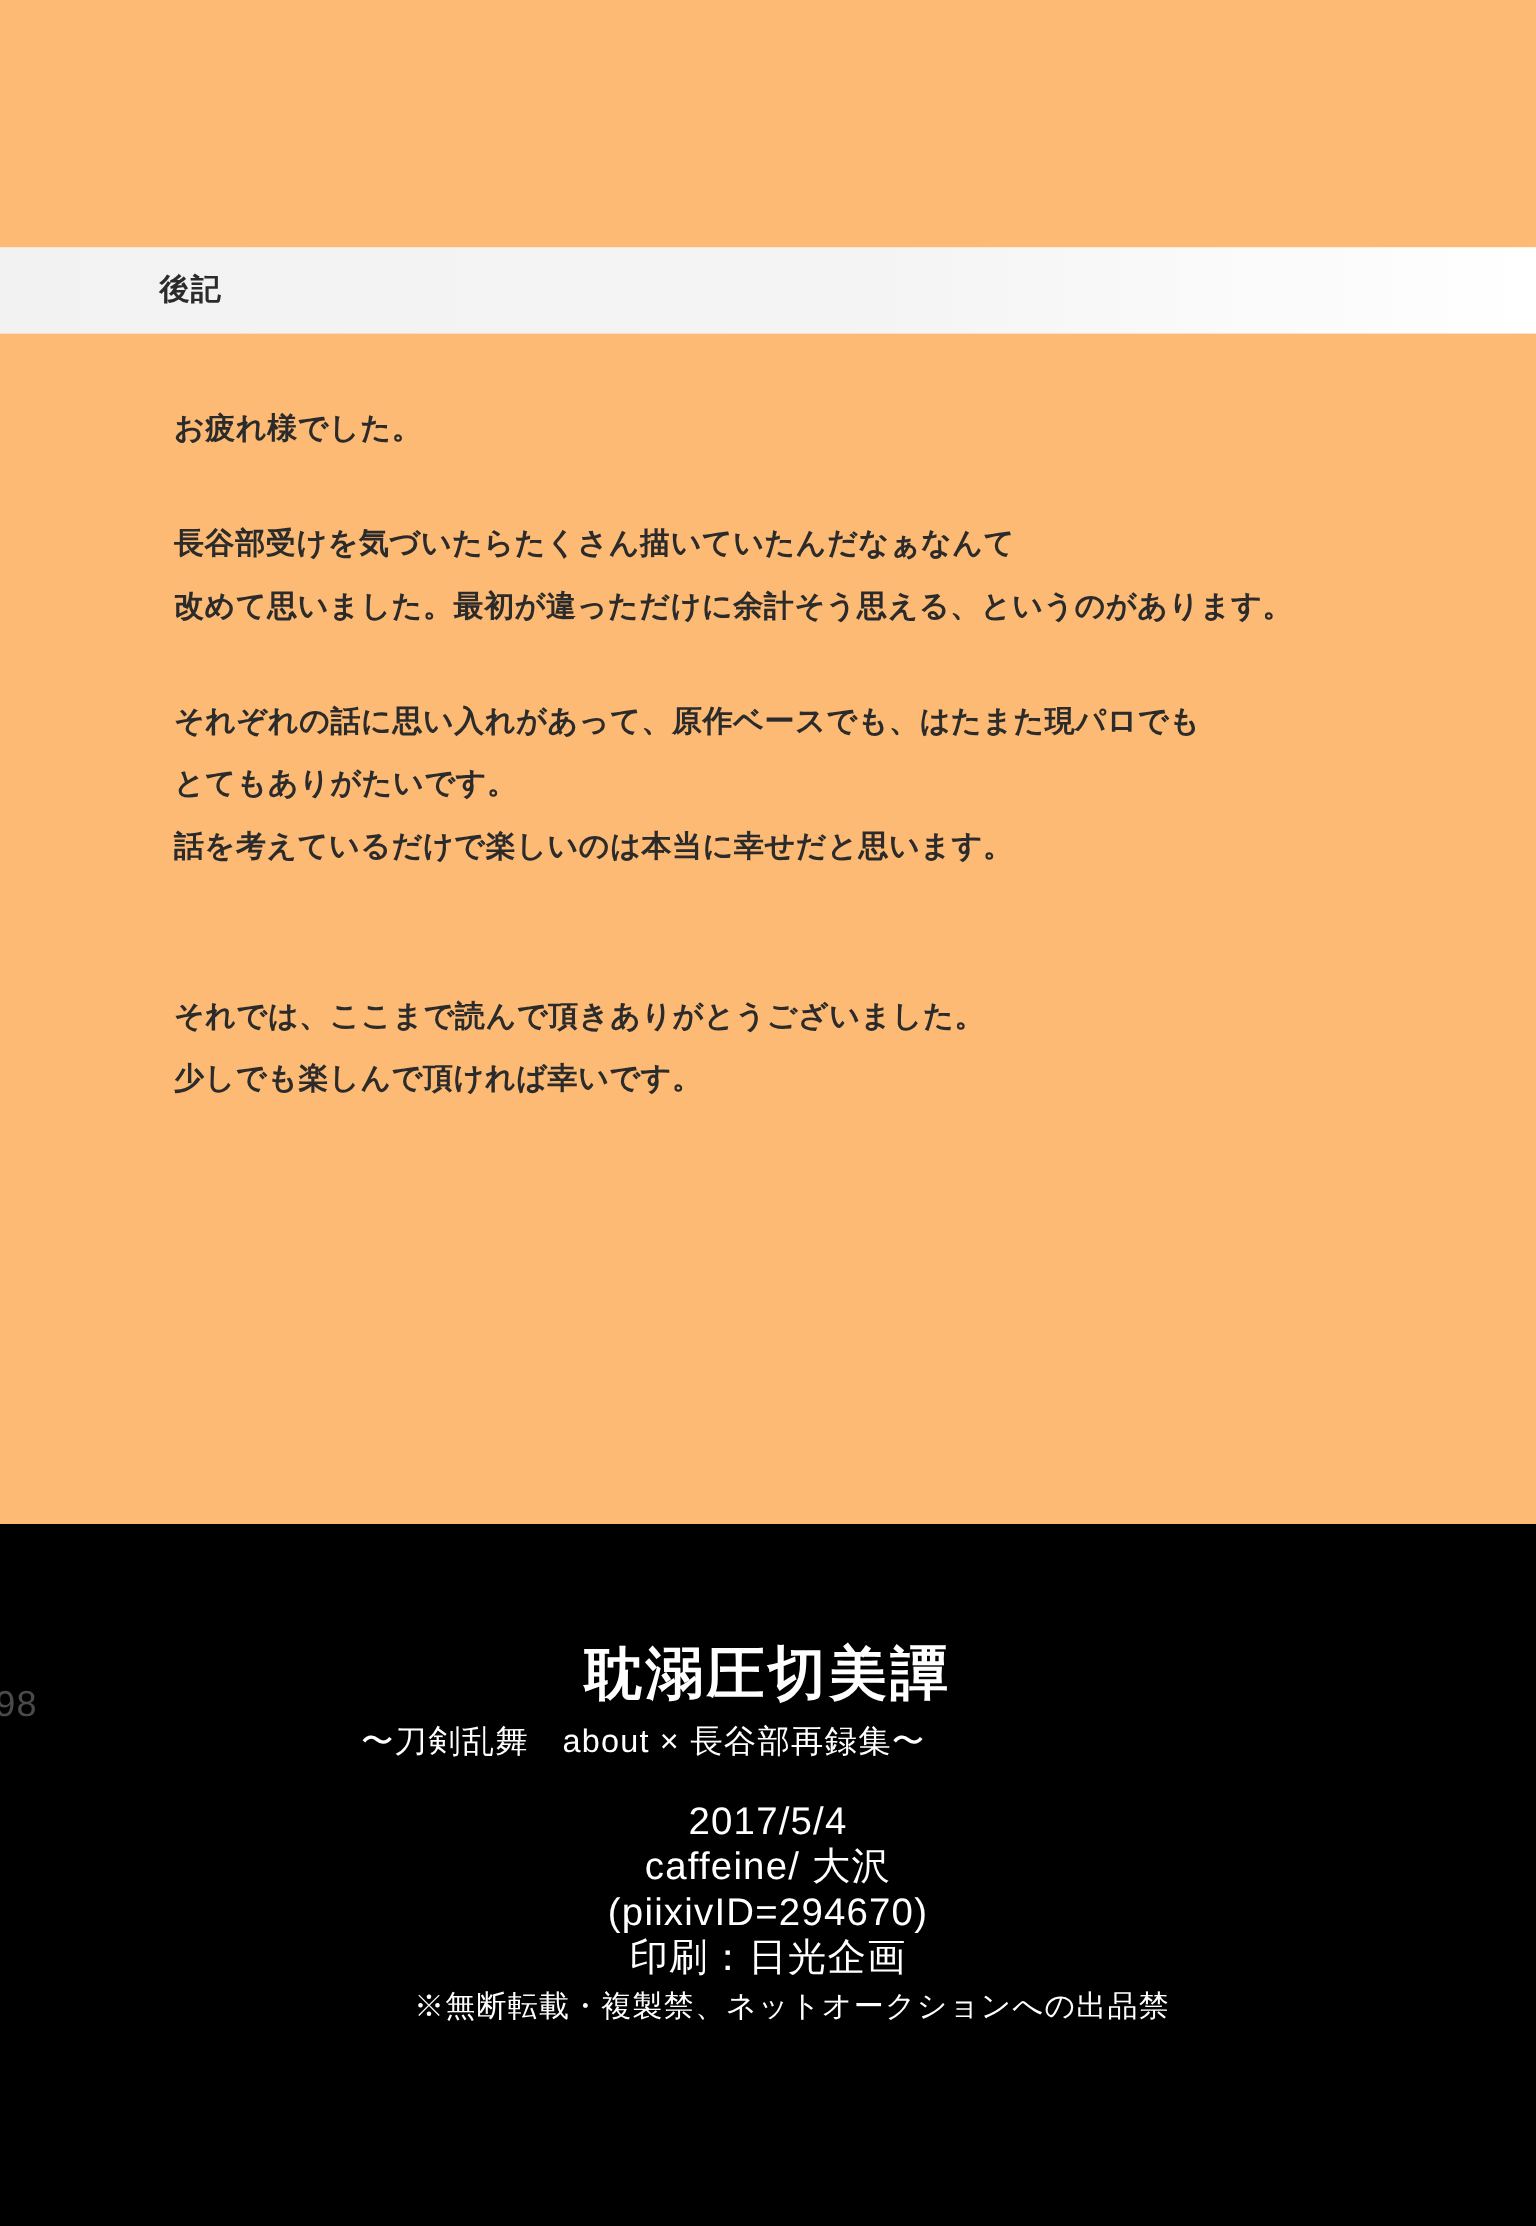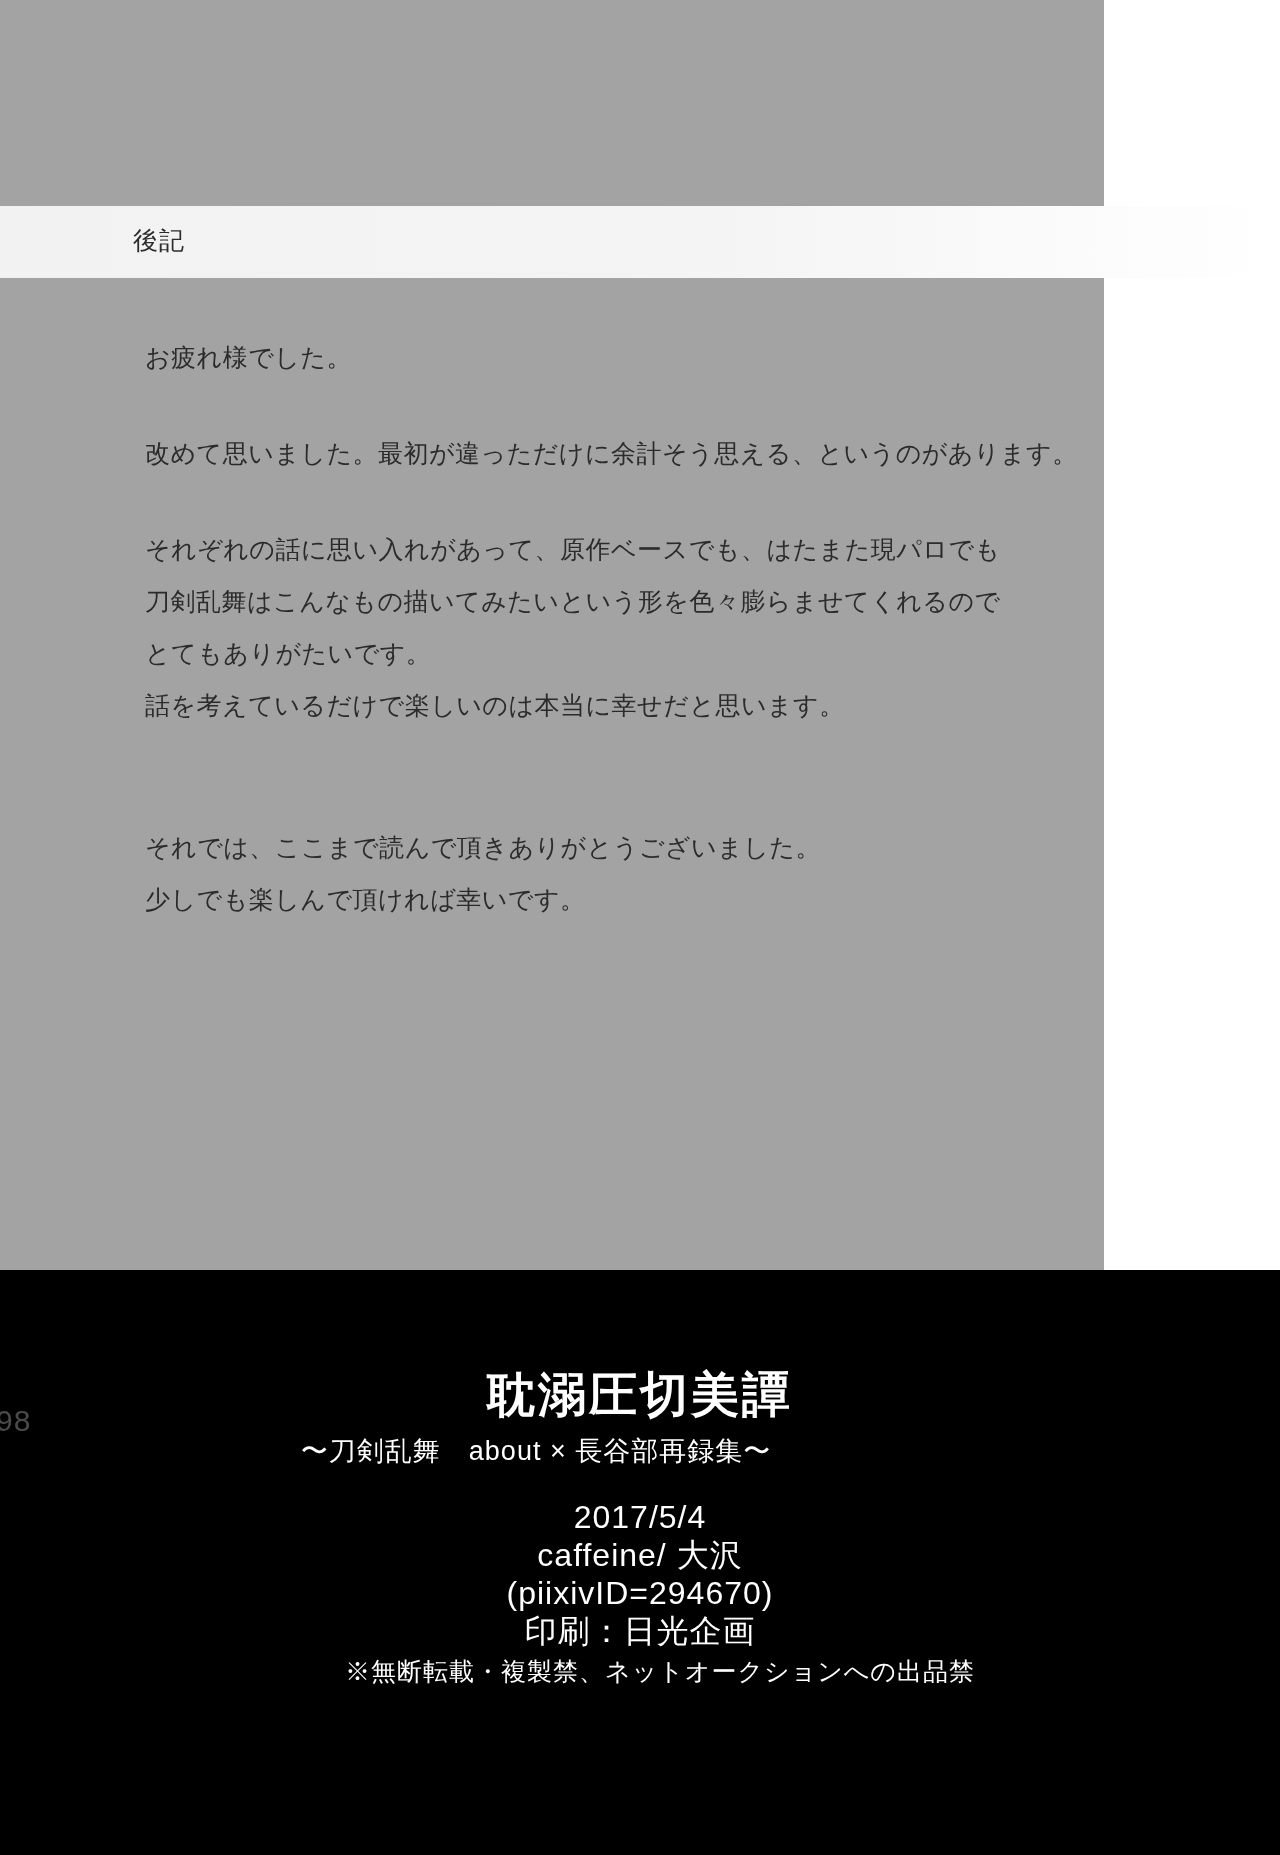--- a/index.html
+++ b/index.html
@@ -14,23 +14,24 @@
     font-family: "Liberation Sans", sans-serif;
     color: #231f20;
     overflow: hidden;
   }
 
   
   .page-top {
     position: absolute;
     left: 0;
     top: 0;
-    width: 1104px;
+    width: 1280px;
     height: 1270px;
-    background: #a3a3a3;
+    background: #fdba74;
+    font-weight: bold;
   }
 
   .header-band {
     position: absolute;
     left: 0;
     top: 206px;
     width: 1280px;
     height: 72px;
     background: linear-gradient(to right,
                 #f2f2f2 0%, #f4f4f4 55%, #fafafa 80%, #ffffff 100%);
@@ -129,26 +130,26 @@
 
   <div class="header-band"></div>
 
   <div class="header-title">後記</div>
 
   <div class="body-text">
     <p>お疲れ様でした。</p>
 
     <div class="gap-sm"></div>
 
+    <p>長谷部受けを気づいたらたくさん描いていたんだなぁなんて</p>
     <p>改めて思いました。最初が違っただけに余計そう思える、というのがあります。</p>
 
     <div class="gap-sm"></div>
 
     <p>それぞれの話に思い入れがあって、原作ベースでも、はたまた現パロでも</p>
-    <p>刀剣乱舞はこんなもの描いてみたいという形を色々膨らませてくれるので</p>
     <p>とてもありがたいです。</p>
     <p>話を考えているだけで楽しいのは本当に幸せだと思います。</p>
 
     <div class="gap-lg"></div>
 
     <p>それでは、ここまで読んで頂きありがとうございました。</p>
     <p>少しでも楽しんで頂ければ幸いです。</p>
   </div>
 </div>
 

